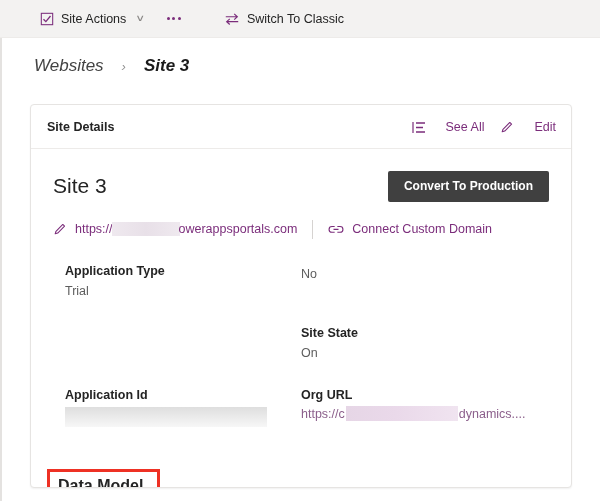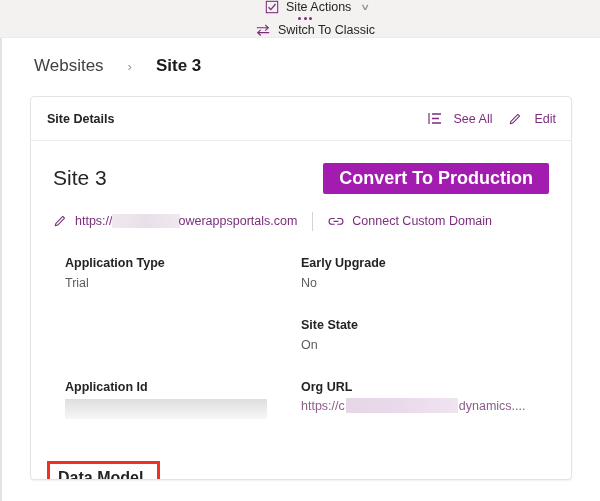--- a/index.html
+++ b/index.html
@@ -19,21 +19,20 @@
   .command-bar {
     position: absolute;
     left: 0; top: 0;
     width: 600px;
     height: 38px;
     background: #f3f2f1;
     border-bottom: 1px solid #edebe9;
     box-sizing: border-box;
     display: flex;
     align-items: center;
-    flex-direction: column;
   }
   .cmd-btn {
     display: flex;
     align-items: center;
     gap: 7px;
     height: 30px;
     padding: 0 6px;
     cursor: pointer;
     color: #242424;
     font-size: 12.5px;
@@ -66,22 +65,23 @@
   }
   .switch-btn { margin-left: 30px; }
 
   
   .breadcrumb {
     position: absolute;
     left: 34px;
     top: 52px;
     display: flex;
     align-items: center;
-    gap: 24px;
+    gap: 18px;
     height: 28px;
+    font-style: italic;
   }
   .bc-link {
     font-size: 17px;
     color: #424242;
     cursor: pointer;
   }
   .bc-sep {
     font-size: 13px;
     color: #919191;
     line-height: 1;
@@ -89,21 +89,21 @@
   .bc-current {
     font-size: 17px;
     font-weight: bold;
     color: #1b1b1b;
   }
 
   
   .card {
     position: absolute;
     left: 30px;
-    top: 96px;
+    top: 104px;
     width: 542px;
     height: 384px;
     background: #ffffff;
     border: 1px solid #e6e4e2;
     border-radius: 4px;
     box-sizing: border-box;
     box-shadow: 0 1px 2px rgba(0,0,0,0.06);
     overflow: hidden;
   }
   .card-header {
@@ -120,22 +120,22 @@
     color: #242424;
   }
   .card-header-actions {
     margin-left: auto;
     display: flex;
     align-items: center;
     gap: 16px;
   }
   .hdr-action {
     display: flex;
-    align-items: flex-start;
-    gap: 12px;
+    align-items: flex-end;
+    gap: 20px;
     color: #7b2d7b;
     font-size: 12.5px;
     cursor: pointer;
   }
 
   
   .card-body {
     padding: 20px 22px 0 22px;
     position: relative;
     height: 339px;
@@ -146,27 +146,27 @@
     align-items: center;
     height: 34px;
   }
   .site-title {
     font-size: 21px;
     color: #242424;
     font-weight: normal;
   }
   .primary-btn {
     margin-left: auto;
-    background: #a21caf;
+    background: #404040;
     color: #ffffff;
     border: none;
     border-radius: 2px;
     height: 31px;
     padding: 0 16px;
-    font-size: 18px;
+    font-size: 12px;
     font-weight: bold;
     font-family: "Liberation Sans", sans-serif;
     cursor: pointer;
     white-space: nowrap;
   }
 
   .url-row {
     display: flex;
     align-items: center;
     margin-top: 16px;
@@ -390,21 +390,20 @@
     </div>
 
     <div class="fields">
 
       <div class="field-row">
         <div class="field">
           <div class="field-label">Application Type</div>
           <div class="field-value">Trial</div>
         </div>
         <div class="field">
-          <div class="field-label">Early Upgrade</div>
           <div class="field-value">No</div>
         </div>
       </div>
 
       <div class="field-row">
         <div class="field">
         </div>
         <div class="field">
           <div class="field-label">Site State</div>
           <div class="field-value">On</div>

